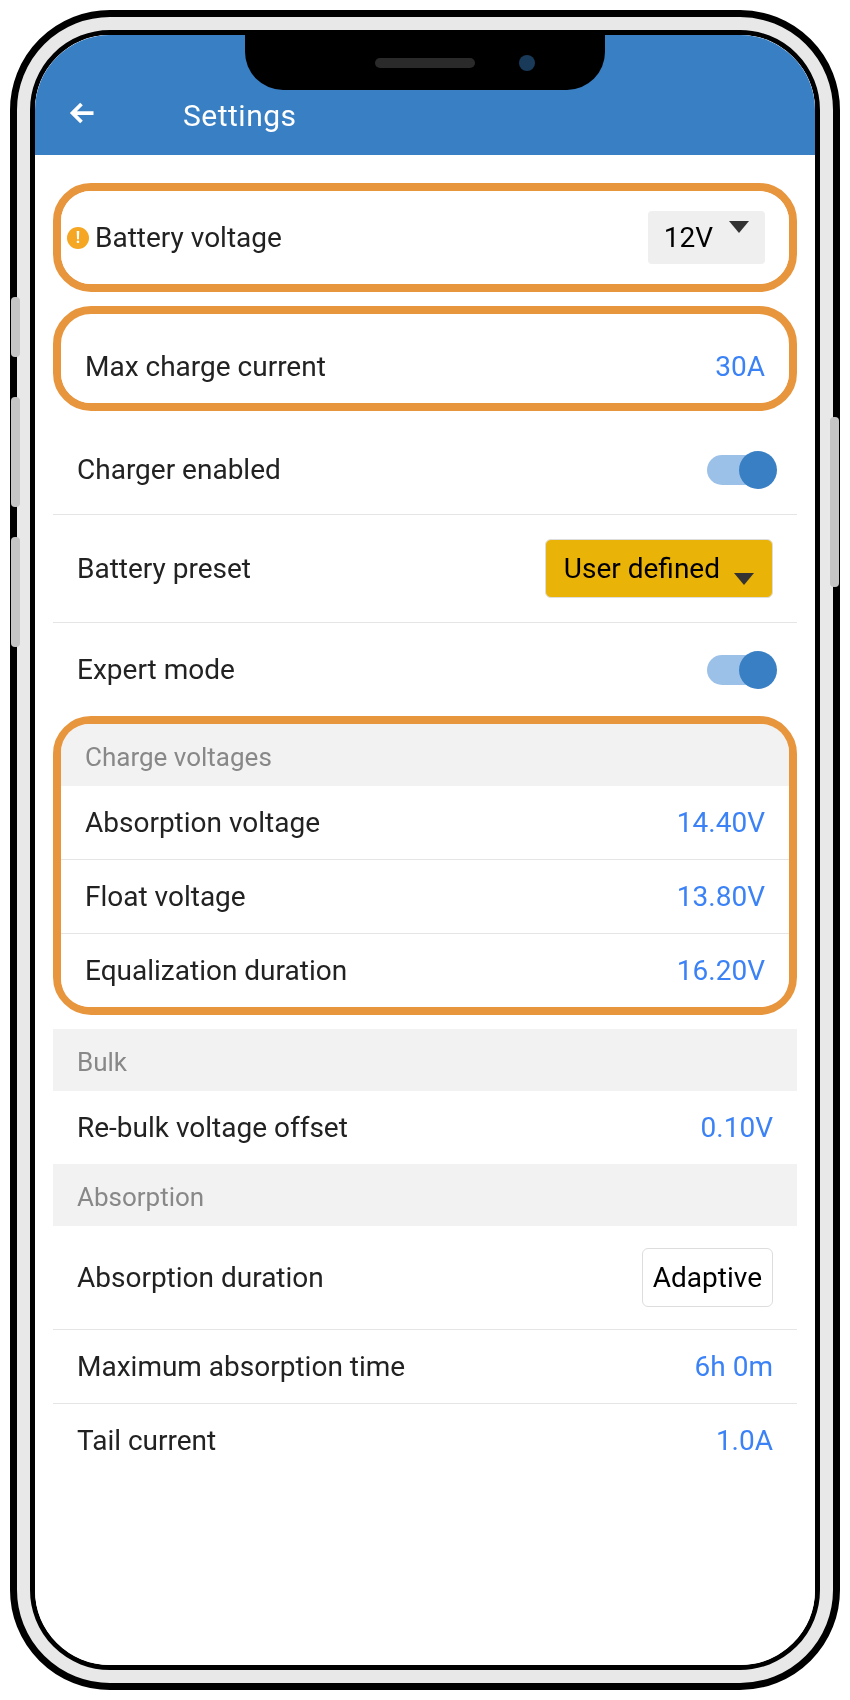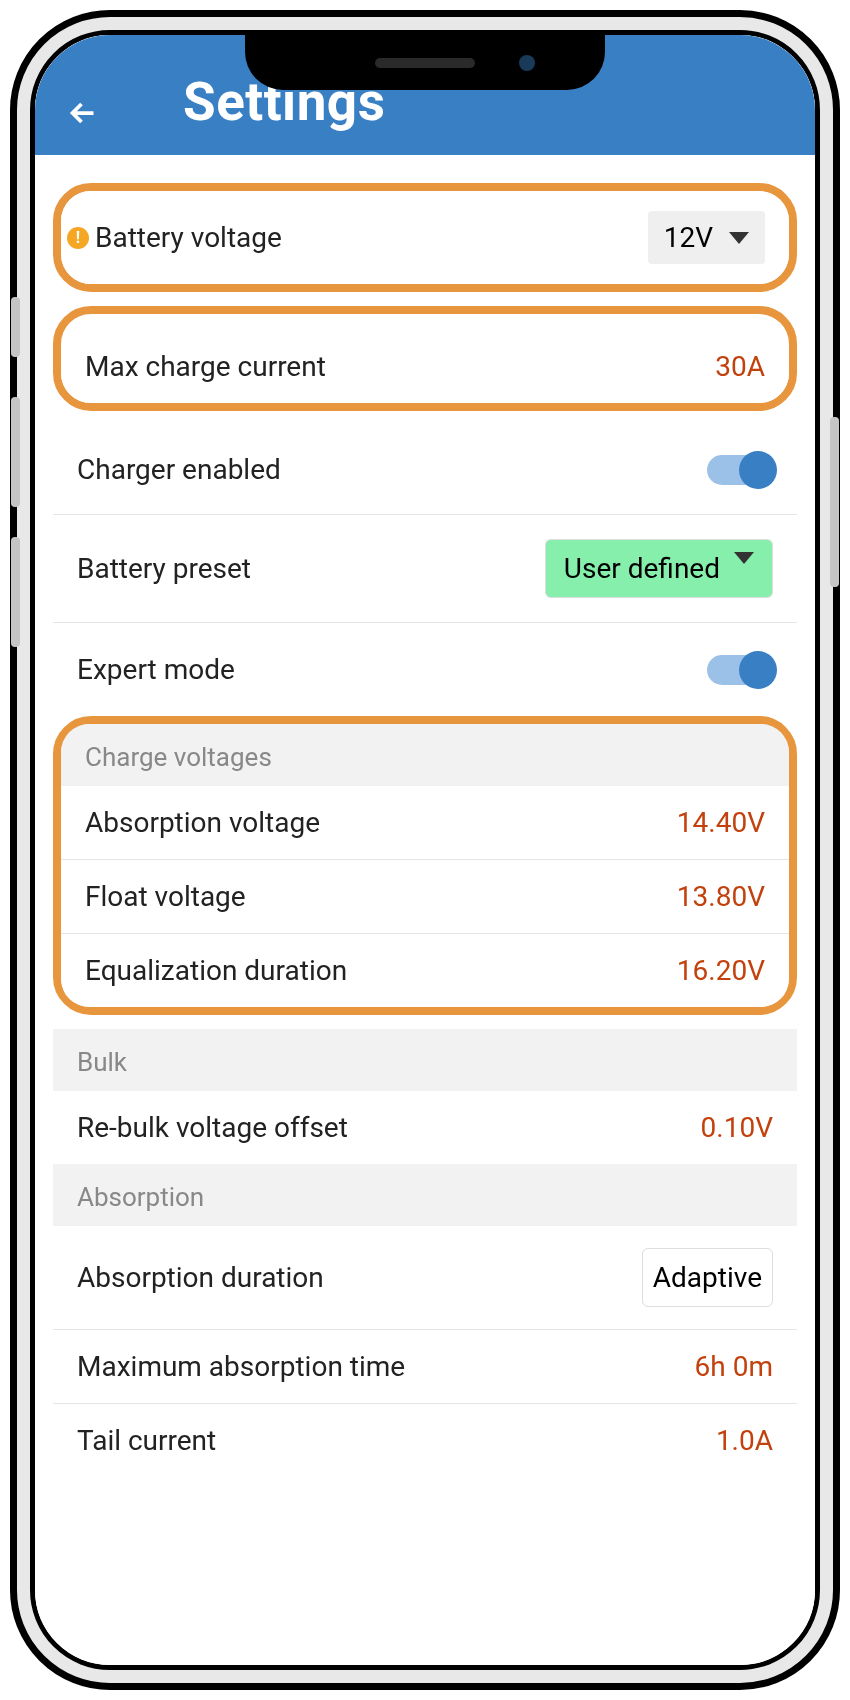--- a/index.html
+++ b/index.html
@@ -88,22 +88,22 @@
   .back-arrow {
     width: 40px;
     height: 40px;
     display: flex;
     align-items: center;
     justify-content: center;
     cursor: pointer;
   }
   .back-arrow svg { width: 36px; height: 36px; }
   .header-title {
-    font-size: 53px;
-    font-weight: 700;
+    font-size: 30px;
+    font-weight: 400;
     letter-spacing: 0.5px;
     padding-left: 40px;
   }
   .content {
     padding: 28px 18px 0 18px;
   }
   .highlight {
     border: 8px solid #e8963e;
     border-radius: 38px;
     margin-bottom: 14px;
@@ -114,51 +114,51 @@
     justify-content: space-between;
     align-items: center;
     padding: 20px 24px;
     font-size: 28px;
     background: #fff;
   }
   .row.bordered {
     border-bottom: 1px solid #e5e5e5;
   }
   .row-label { color: #222; }
-  .row-value { color: #c2410c; }
+  .row-value { color: #3b82f6; }
   .warn-icon {
     width: 22px;
     height: 22px;
     background: #f5a623;
     border-radius: 50%;
     display: inline-flex;
     align-items: center;
     justify-content: center;
     color: #fff;
     font-weight: bold;
     font-size: 16px;
     margin-right: 6px;
     flex-shrink: 0;
   }
   .dropdown-pill {
     display: flex;
-    align-items: center;
+    align-items: flex-start;
     gap: 16px;
     background: #efefef;
     padding: 10px 16px;
     border-radius: 4px;
   }
   .dropdown-box {
     display: flex;
-    align-items: flex-start;
+    align-items: flex-end;
     gap: 14px;
     border: 1px solid #ddd;
     padding: 12px 18px;
     border-radius: 6px;
-    background: #86efac;
+    background: #eab308;
   }
   .box-plain {
     border: 1px solid #ddd;
     padding: 12px 10px;
     border-radius: 6px;
     background: #fff;
   }
   .caret {
     width: 0; height: 0;
     border-left: 10px solid transparent;

